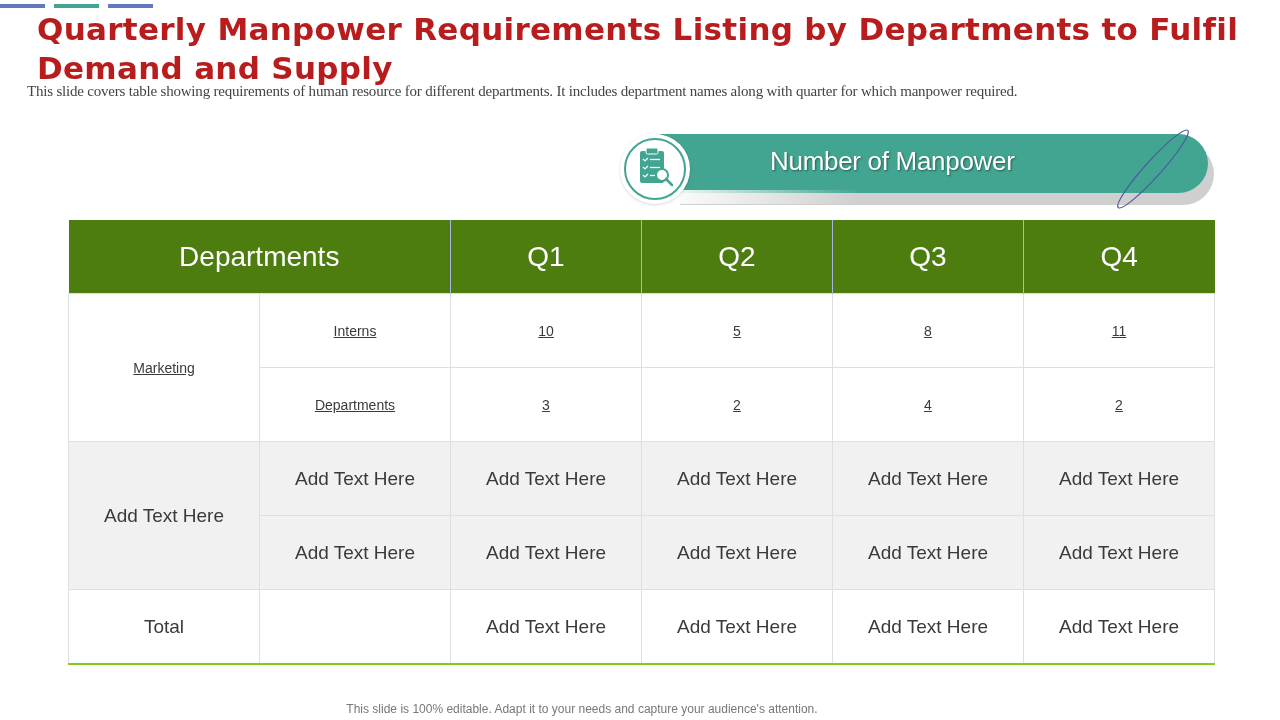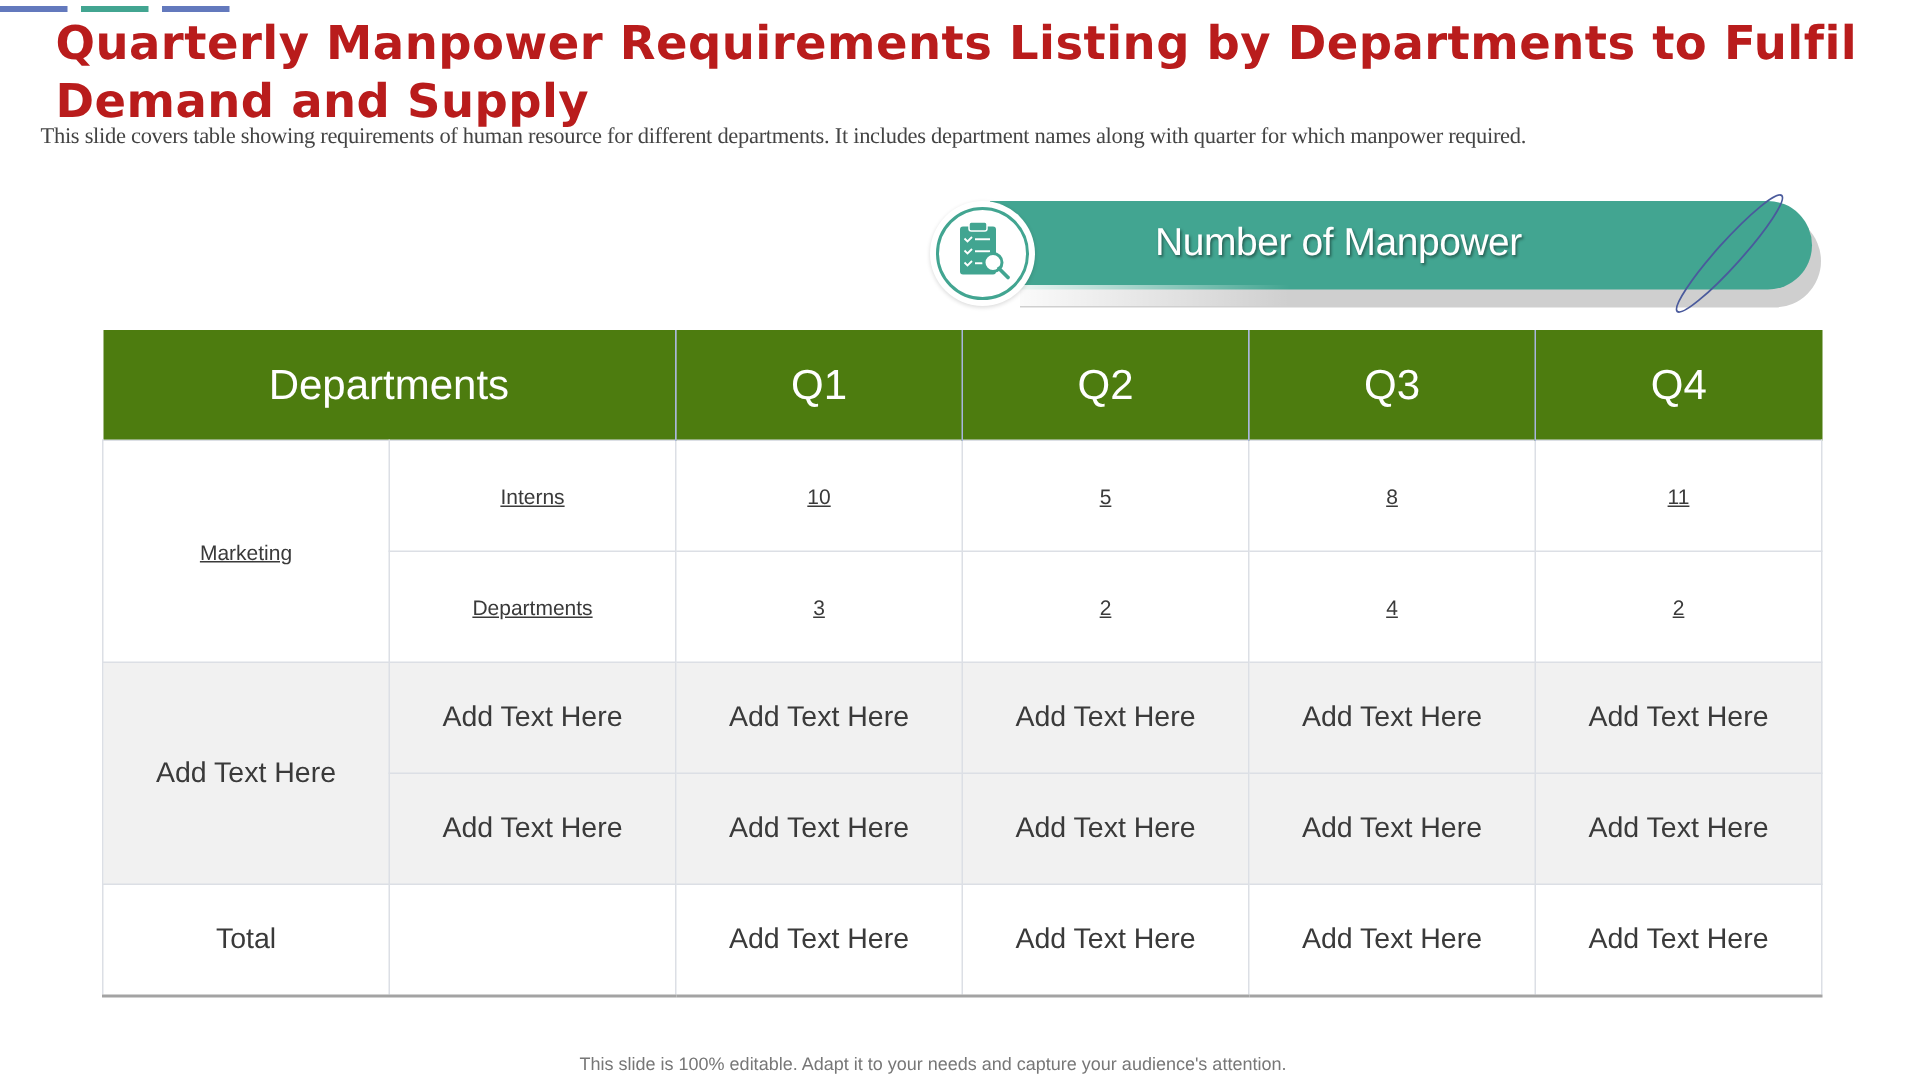--- a/index.html
+++ b/index.html
@@ -51,25 +51,25 @@
   table.grid th {
     background: #4d7c0f; color: #ffffff; font-weight: normal; font-size: 28px;
     height: 73px; border-right: 1px solid #a8b5df; padding: 0;
   }
   table.grid th:last-child { border-right: none; }
   table.grid td {
     text-align: center; font-size: 19px; color: #3a3a3a; height: 73px;
     border: 1px solid #dcdfe5; padding: 0;
   }
   table.grid tr.shade td { background: #f1f1f1; }
-  table.grid tr.last td { border-bottom: 2px solid #a3a3a3; margin-left: 28px; }
+  table.grid tr.last td { border-bottom: 2px solid #84cc16; margin-left: 28px; }
   table.grid td.small { font-size: 14px; text-decoration: underline; }
   .footer {
     position: absolute; left: 0; width: 1164px; top: 702px; text-align: center;
-    font-size: 12px; color: #777; margin-left: 40px;
+    font-size: 12px; color: #777;
   }
 </style>
 </head>
 <body>
 
 <div class="accent-bar" style="left:0;width:45px;background:#6379bd;"></div>
 <div class="accent-bar" style="left:54px;width:45px;background:#42a591;"></div>
 <div class="accent-bar" style="left:108px;width:45px;background:#6379bd;"></div>
 
 <h1 class="title">Quarterly Manpower Requirements Listing by Departments to Fulfil Demand and Supply</h1>

